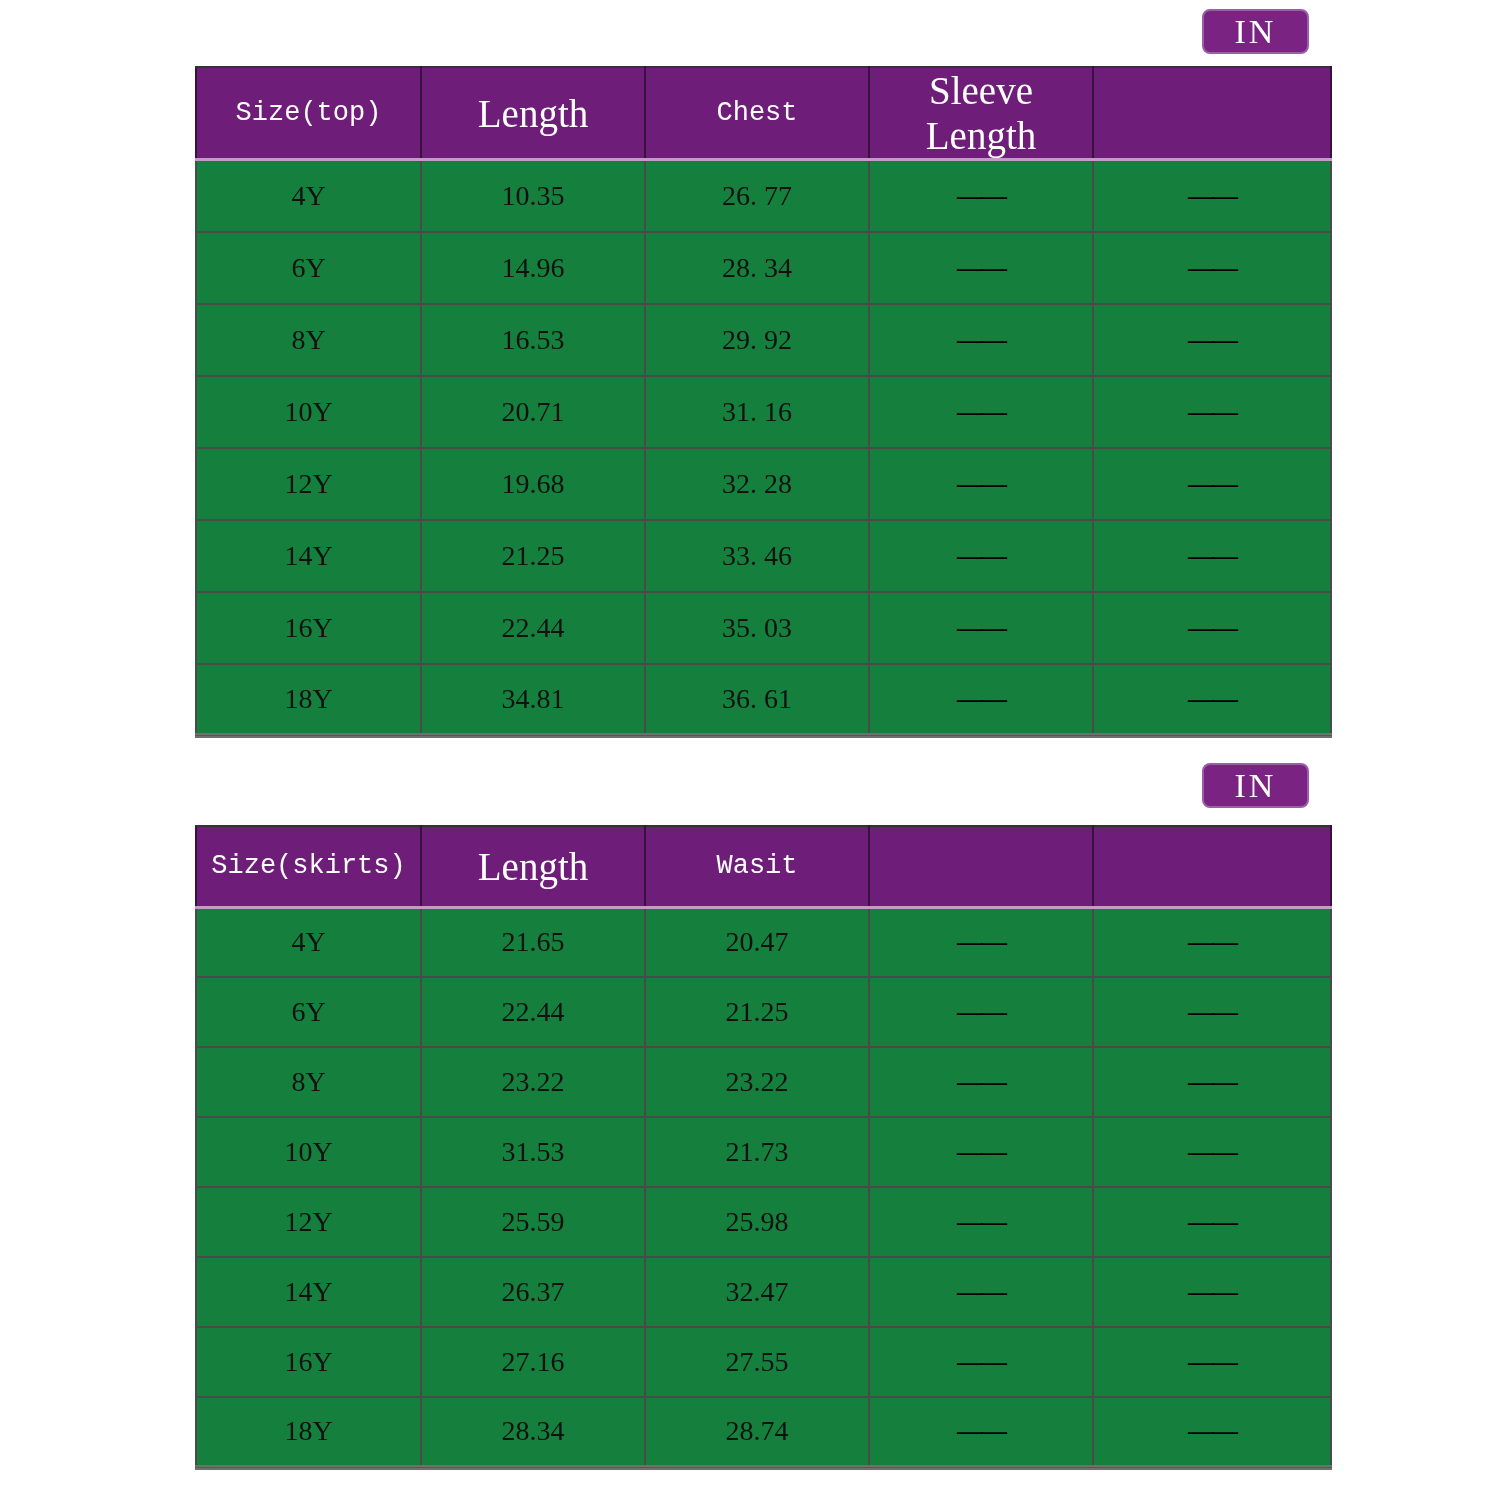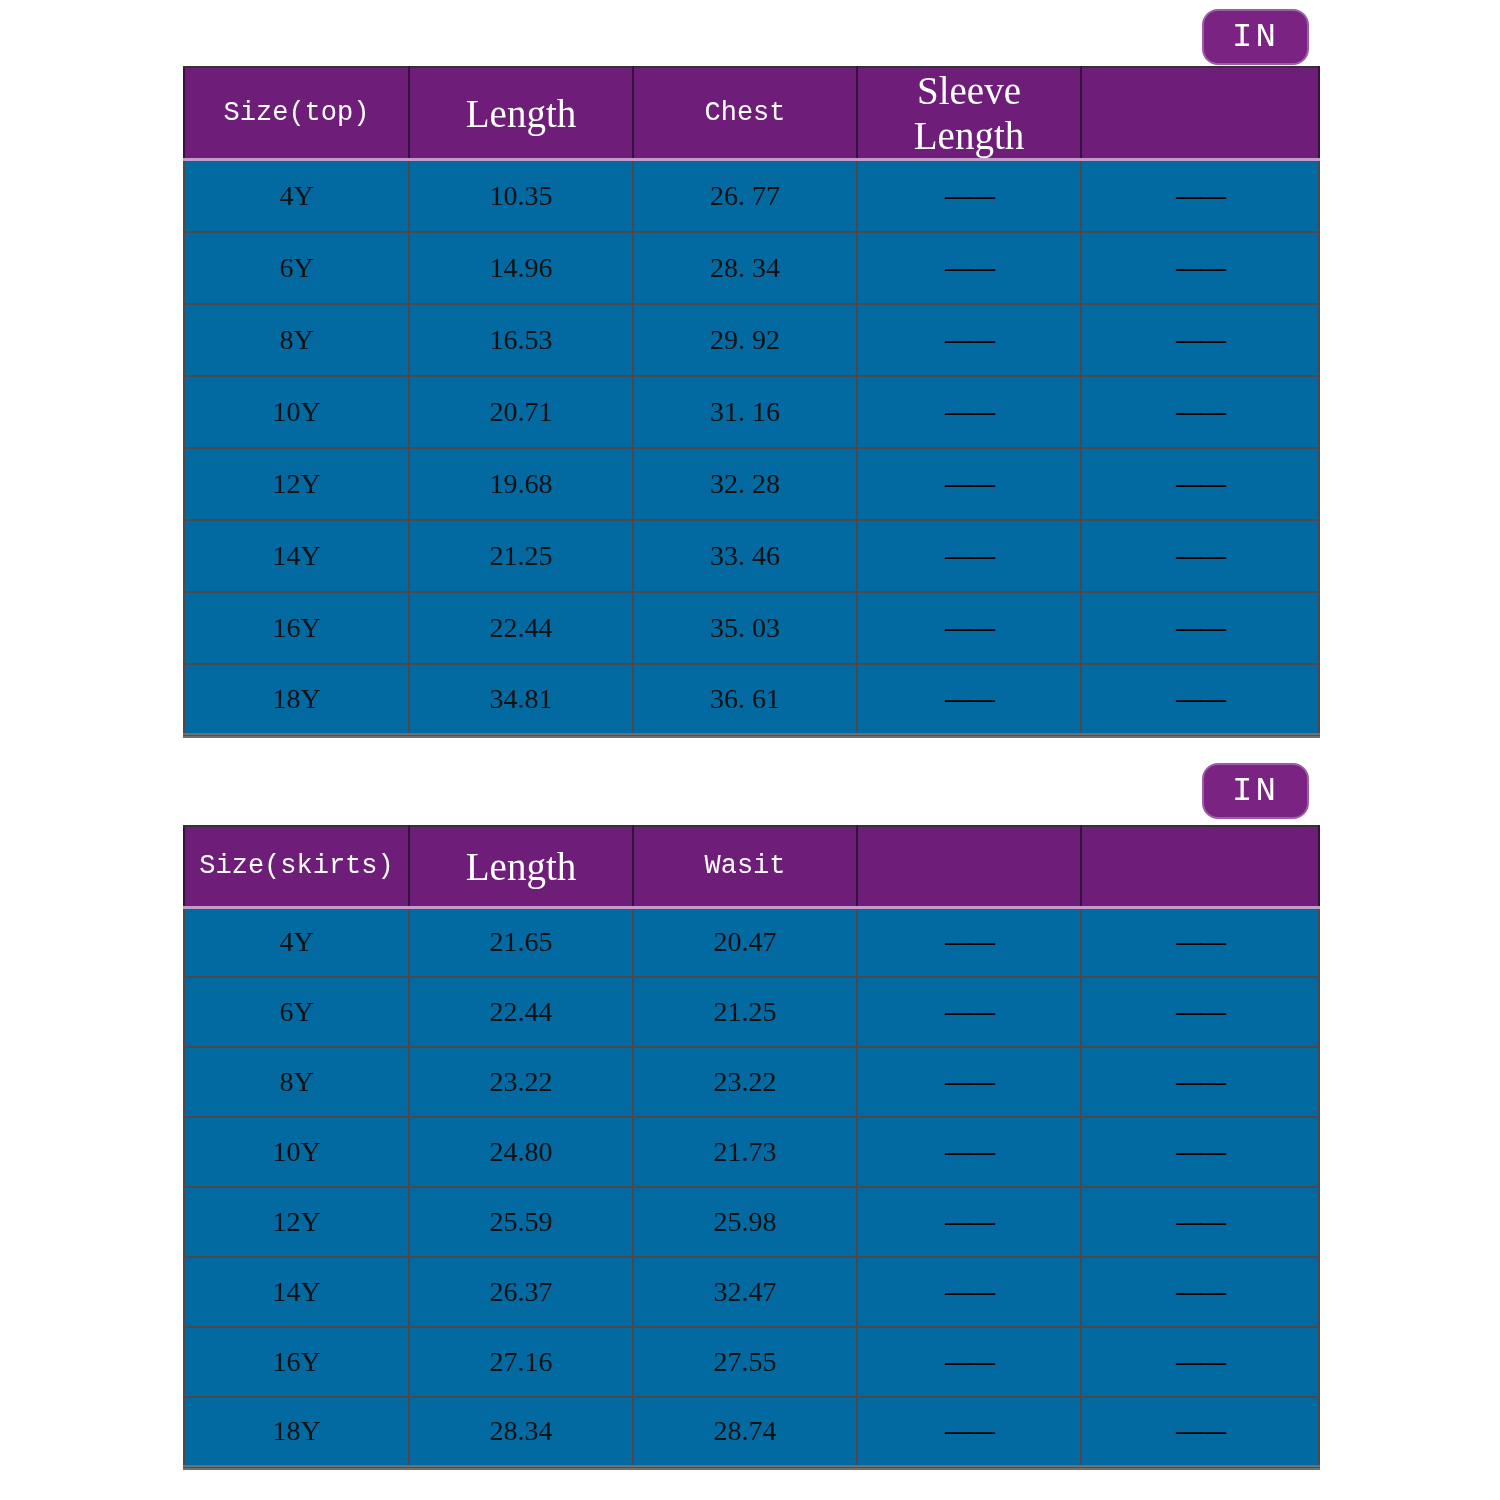--- a/index.html
+++ b/index.html
@@ -19,43 +19,43 @@
     position: relative;
     font-family: "Liberation Serif", serif;
     color: var(--text);
   }
   .canvas { position: absolute; inset: 0; }
 
   .unit-badge {
     position: absolute;
     left: 1202px;
     width: 107px;
-    height: 56px;
+    height: 45px;
     background: var(--badge-bg);
     border: 2px solid var(--badge-border);
-    border-radius: 16px;
+    border-radius: 8px;
     color: var(--header-text);
     display: flex;
     align-items: center;
     justify-content: center;
-    font-family: Liberation Mono, monospace;
+    font-family: Liberation Serif, serif;
     font-size: 34px;
     letter-spacing: 3px;
     line-height: 1;
   }
   #badge-top { top: 9px; }
   #badge-bottom { top: 763px; }
 
   table.size-table {
     position: absolute;
-    left: 183px;
+    left: 195px;
     width: 1135px;
     border-collapse: collapse;
     table-layout: fixed;
-    background: #0369a1;
+    background: #15803d;
     border: 2px solid #3a3a3a;
     border-bottom: 5px double #6f6f6f;
   }
   #table-tops { top: 66px; }
   #table-skirts { top: 825px; }
 
   .size-table th, .size-table td {
     border: 2px solid var(--grid);
     text-align: center;
     vertical-align: middle;
@@ -213,21 +213,21 @@
         </tr>
         <tr>
           <td>8Y</td>
           <td>23.22</td>
           <td>23.22</td>
           <td class="dash">——</td>
           <td class="dash">——</td>
         </tr>
         <tr>
           <td>10Y</td>
-          <td>24.80</td>
+          <td>31.53</td>
           <td>21.73</td>
           <td class="dash">——</td>
           <td class="dash">——</td>
         </tr>
         <tr>
           <td>12Y</td>
           <td>25.59</td>
           <td>25.98</td>
           <td class="dash">——</td>
           <td class="dash">——</td>

